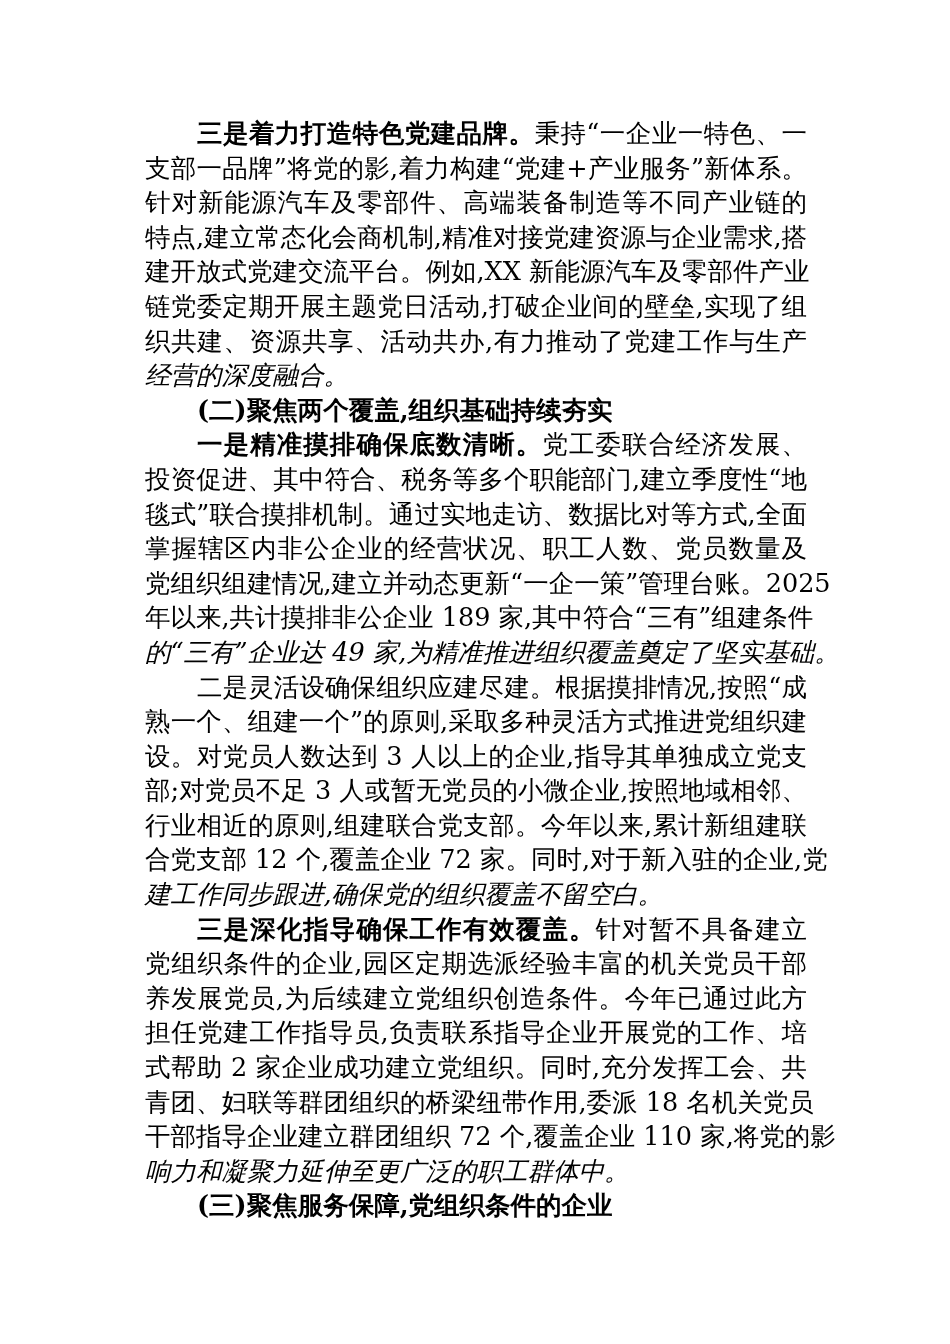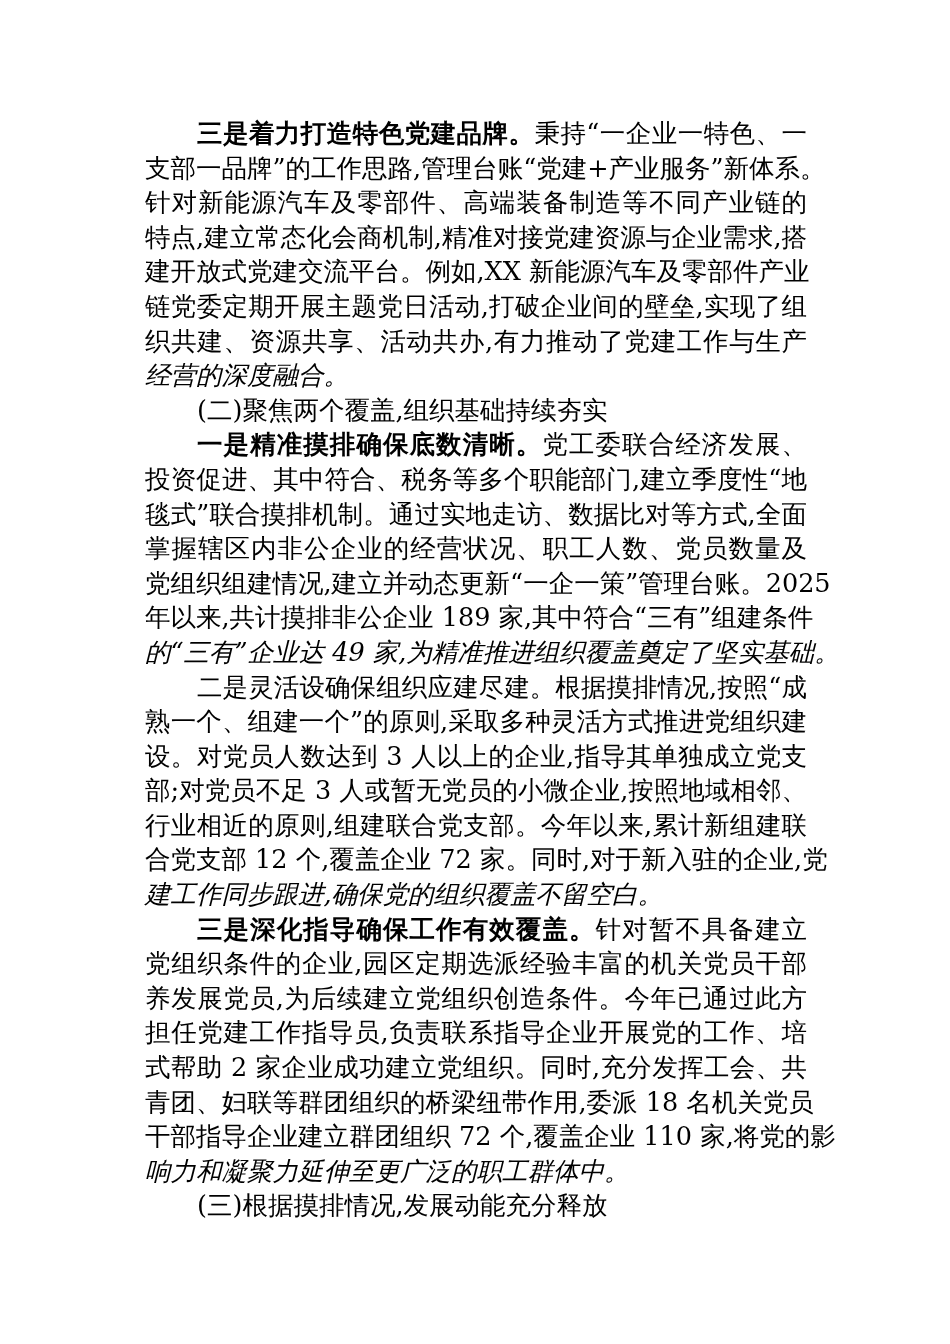--- a/index.html
+++ b/index.html
@@ -36,30 +36,31 @@
     }
     .indent {
       padding-left: 52px;
     }
     .bold {
       font-weight: bold;
       font-family: Liberation Sans, sans-serif;
     }
     .heading {
       text-align-last: left;
+      font-weight: bold;
     }
   </style>
 </head>
 <body>
 
 <div class="page">
 
   <div class="paragraph">
     <div class="line indent"><span class="bold">三是着力打造特色党建品牌。</span><span>秉持“一企业一特色、一</span></div>
-    <div class="line">支部一品牌”的工作思路,管理台账“党建+产业服务”新体系。</div>
+    <div class="line">支部一品牌”将党的影,着力构建“党建+产业服务”新体系。</div>
     <div class="line">针对新能源汽车及零部件、高端装备制造等不同产业链的</div>
     <div class="line">特点,建立常态化会商机制,精准对接党建资源与企业需求,搭</div>
     <div class="line">建开放式党建交流平台。例如,XX 新能源汽车及零部件产业</div>
     <div class="line">链党委定期开展主题党日活动,打破企业间的壁垒,实现了组</div>
     <div class="line">织共建、资源共享、活动共办,有力推动了党建工作与生产</div>
     <div class="line last">经营的深度融合。</div>
   </div>
 
   <div class="line indent heading">(二)聚焦两个覆盖,组织基础持续夯实</div>
 
@@ -87,15 +88,15 @@
     <div class="line indent"><span class="bold">三是深化指导确保工作有效覆盖。</span><span>针对暂不具备建立</span></div>
     <div class="line">党组织条件的企业,园区定期选派经验丰富的机关党员干部</div>
     <div class="line">养发展党员,为后续建立党组织创造条件。今年已通过此方</div>
     <div class="line">担任党建工作指导员,负责联系指导企业开展党的工作、培</div>
     <div class="line">式帮助 2 家企业成功建立党组织。同时,充分发挥工会、共</div>
     <div class="line">青团、妇联等群团组织的桥梁纽带作用,委派 18 名机关党员</div>
     <div class="line">干部指导企业建立群团组织 72 个,覆盖企业 110 家,将党的影</div>
     <div class="line last">响力和凝聚力延伸至更广泛的职工群体中。</div>
   </div>
 
-  <div class="line indent heading">(三)根据摸排情况,发展动能充分释放</div>
+  <div class="line indent heading">(三)聚焦服务保障,党组织条件的企业</div>
 
 </div>
 
 </body></html>

